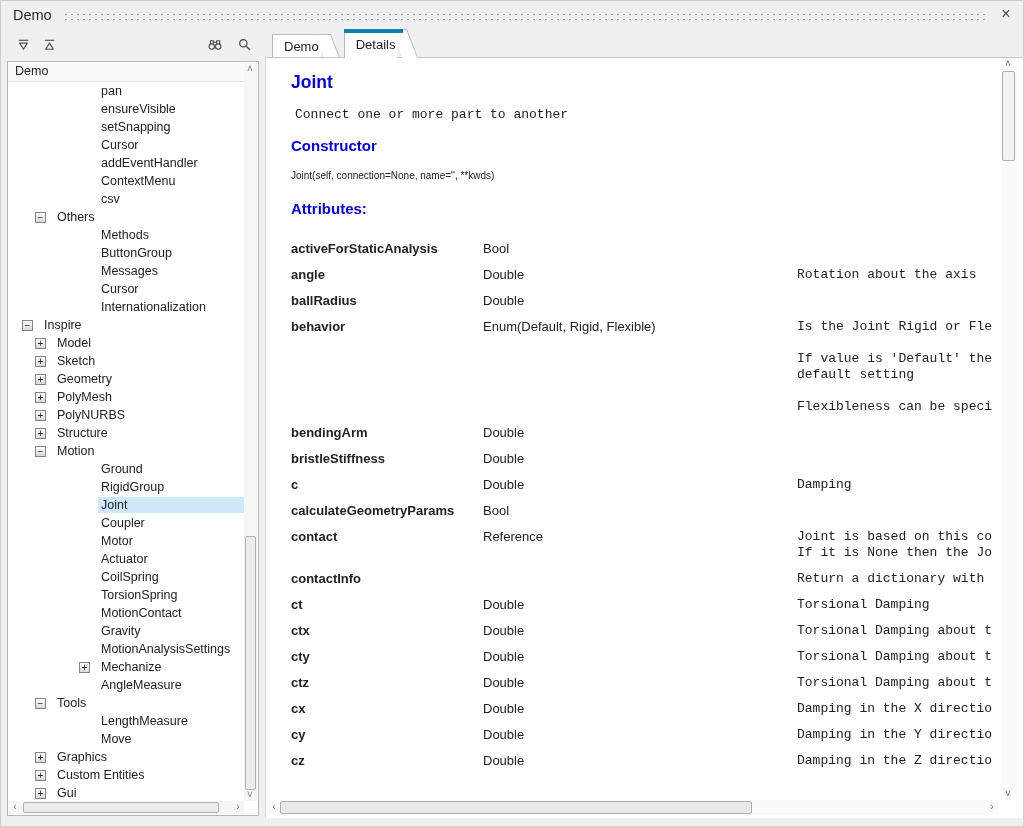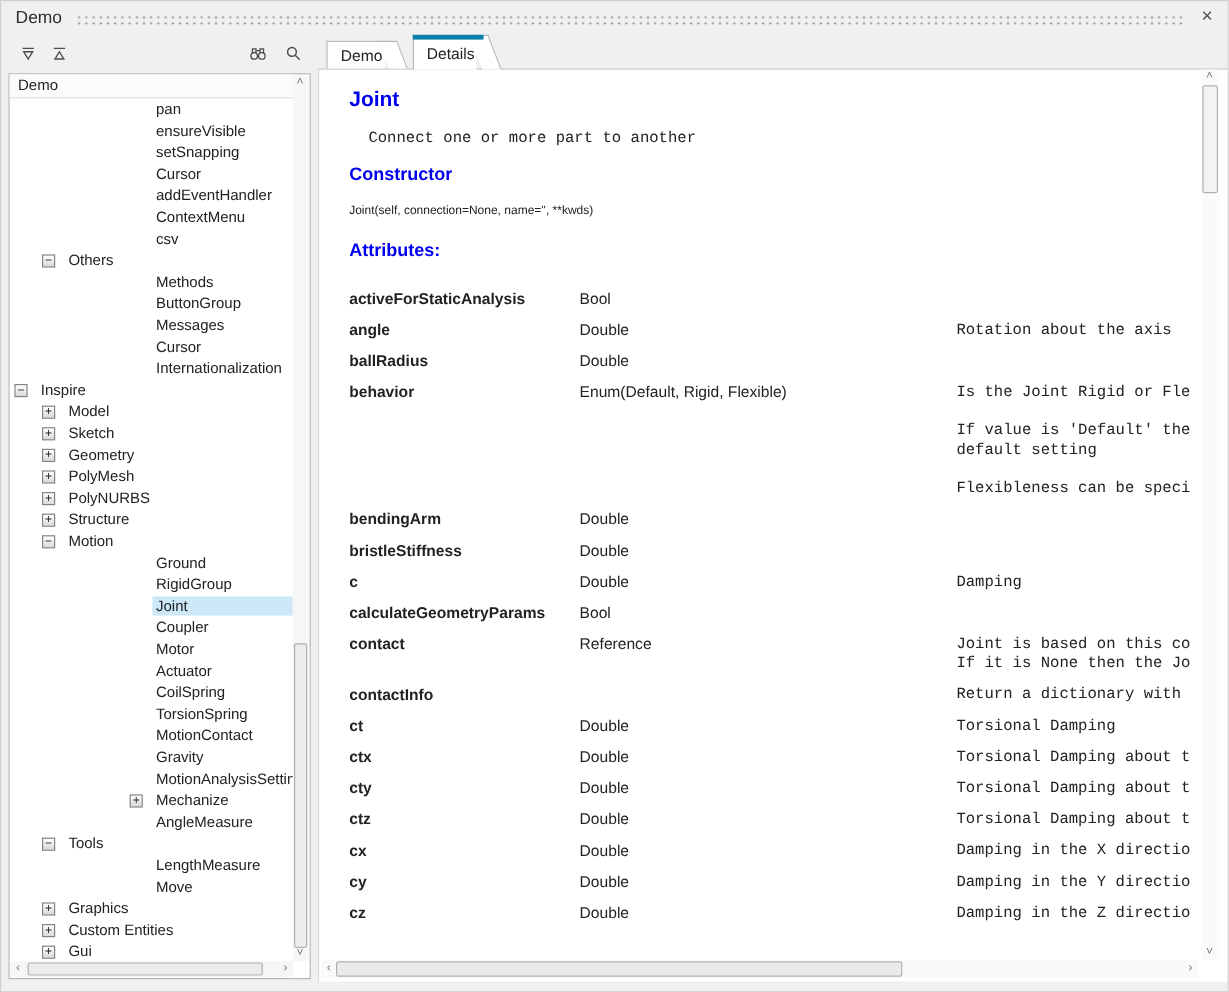--- a/index.html
+++ b/index.html
@@ -22,21 +22,21 @@
   .tb-expand{left:12px;} .tb-collapse{left:38px;} .tb-find{left:204px;} .tb-search{left:233px;}
 
   
   .tree-panel{position:absolute;left:6px;top:60px;width:252px;height:755px;background:#fff;
     border:1px solid #b6b6b6;box-sizing:border-box;}
   .tree-header{position:absolute;left:0;top:0;right:14px;height:19px;border-bottom:1px solid #e2e2e2;
     background:#fbfbfb;font-size:12.5px;line-height:19px;}
   .tree-header span{padding-left:7px;}
   .tree-rows{position:absolute;left:0;top:20px;right:14px;bottom:14px;overflow:hidden;}
   .tree-row{height:18px;display:flex;align-items:center;font-size:12.5px;white-space:nowrap;}
-  .tree-row.level-1{padding-left:4px;} .tree-row.level-2{padding-left:27px;} .tree-row.level-3{padding-left:100px;}
+  .tree-row.level-1{padding-left:14px;} .tree-row.level-2{padding-left:27px;} .tree-row.level-3{padding-left:71px;}
   .expander{flex:none;width:11px;height:11px;box-sizing:border-box;border:1px solid #848484;
     background:linear-gradient(#ffffff,#d9d9d9);margin-right:8px;display:flex;align-items:center;
     justify-content:center;font-size:10px;line-height:9px;color:#222;}
   .exp-none .expander{visibility:hidden;}
   .exp-minus .expander::before{content:"−";}
   .exp-plus  .expander::before{content:"+";}
   .tree-label{padding:1px 3px;}
   .tree-row.selected .tree-label{flex:1;background:var(--selection,#cde9f9);}
 
   
@@ -65,21 +65,21 @@
   .tab.active{height:29px;margin-bottom:-1px;z-index:3;}
   .tab.active::before{content:"";position:absolute;top:-1px;left:-1px;width:calc(100% + 7px);height:4px;
     background:var(--accent-tab,#0d7fae);z-index:3;}
 
   
   .details{position:absolute;left:264px;top:56px;right:0;bottom:8px;background:#fff;
     border-top:1px solid #c4c4c4;border-left:1px solid #d9d9d9;box-sizing:border-box;z-index:0;}
   .doc{padding:6px 24px 0 25px;height:100%;box-sizing:border-box;overflow:hidden;}
   .mono{font-family:"Liberation Mono","DejaVu Sans Mono",monospace;}
   .doc-title{font-size:17.5px;font-weight:bold;color:var(--heading-blue,#0000ee);margin:8px 0 0;line-height:20px;}
-  .doc-summary{font-size:13px;margin:15px 16px 0;line-height:16px;white-space:pre;}
+  .doc-summary{font-size:13px;margin:15px 4px 0;line-height:16px;white-space:pre;}
   .doc-h2{font-size:15px;font-weight:bold;color:var(--heading-blue,#0000ee);margin:14px 0 0;line-height:18px;}
   .doc-sig{font-size:10px;margin:13px 0 0;line-height:16px;}
   .doc-note{font-size:13px;margin:12px 0 0;line-height:16px;white-space:pre;}
   .doc-h2.attrs{margin-top:16px;}
   .attr-table{margin-top:23px;}
   .attr-row{display:flex;align-items:flex-start;margin-bottom:10px;}
   .attr-row.gap-after{align-items:flex-end;}
   .attr-name{flex:none;width:192px;font-weight:bold;font-size:13px;line-height:16px;padding-right:18px;box-sizing:border-box;}
   .attr-type{flex:none;width:314px;font-size:13px;line-height:16px;}
   .attr-desc{flex:1;font-family:"Liberation Mono","DejaVu Sans Mono",monospace;font-size:13px;

